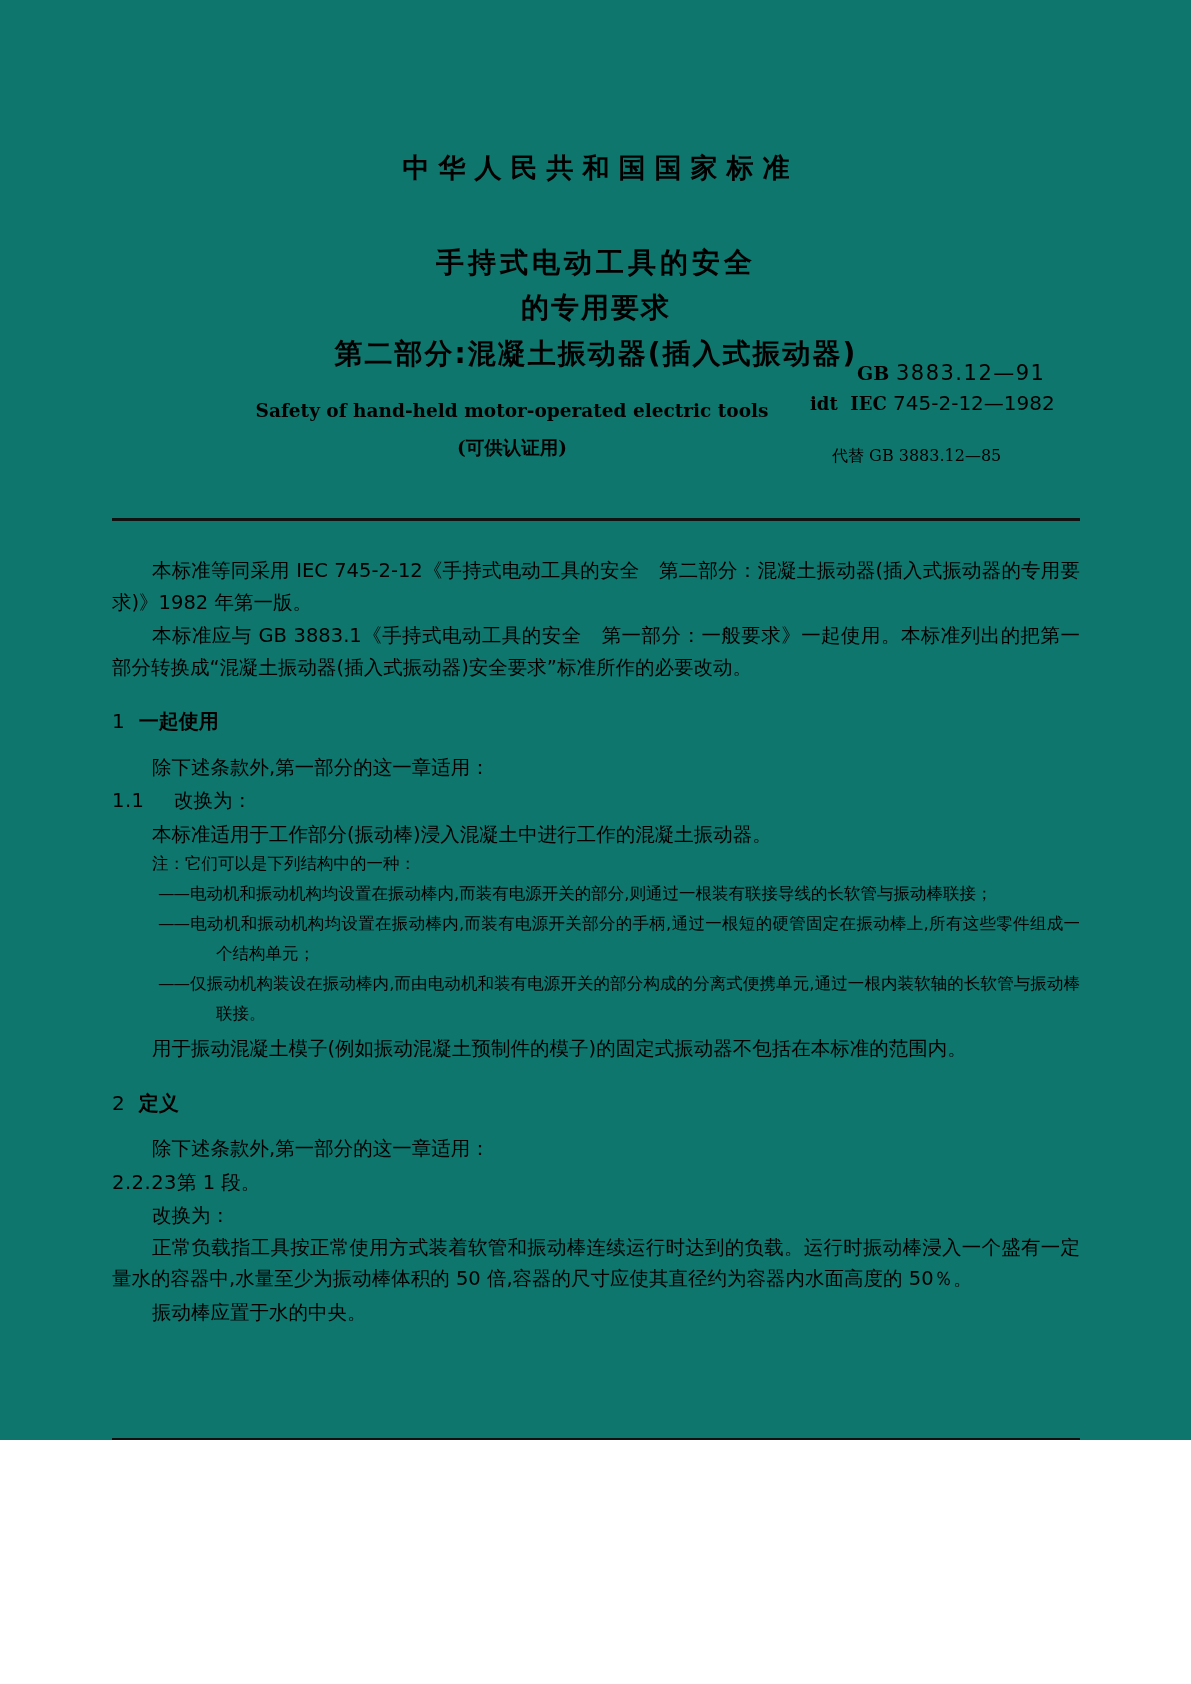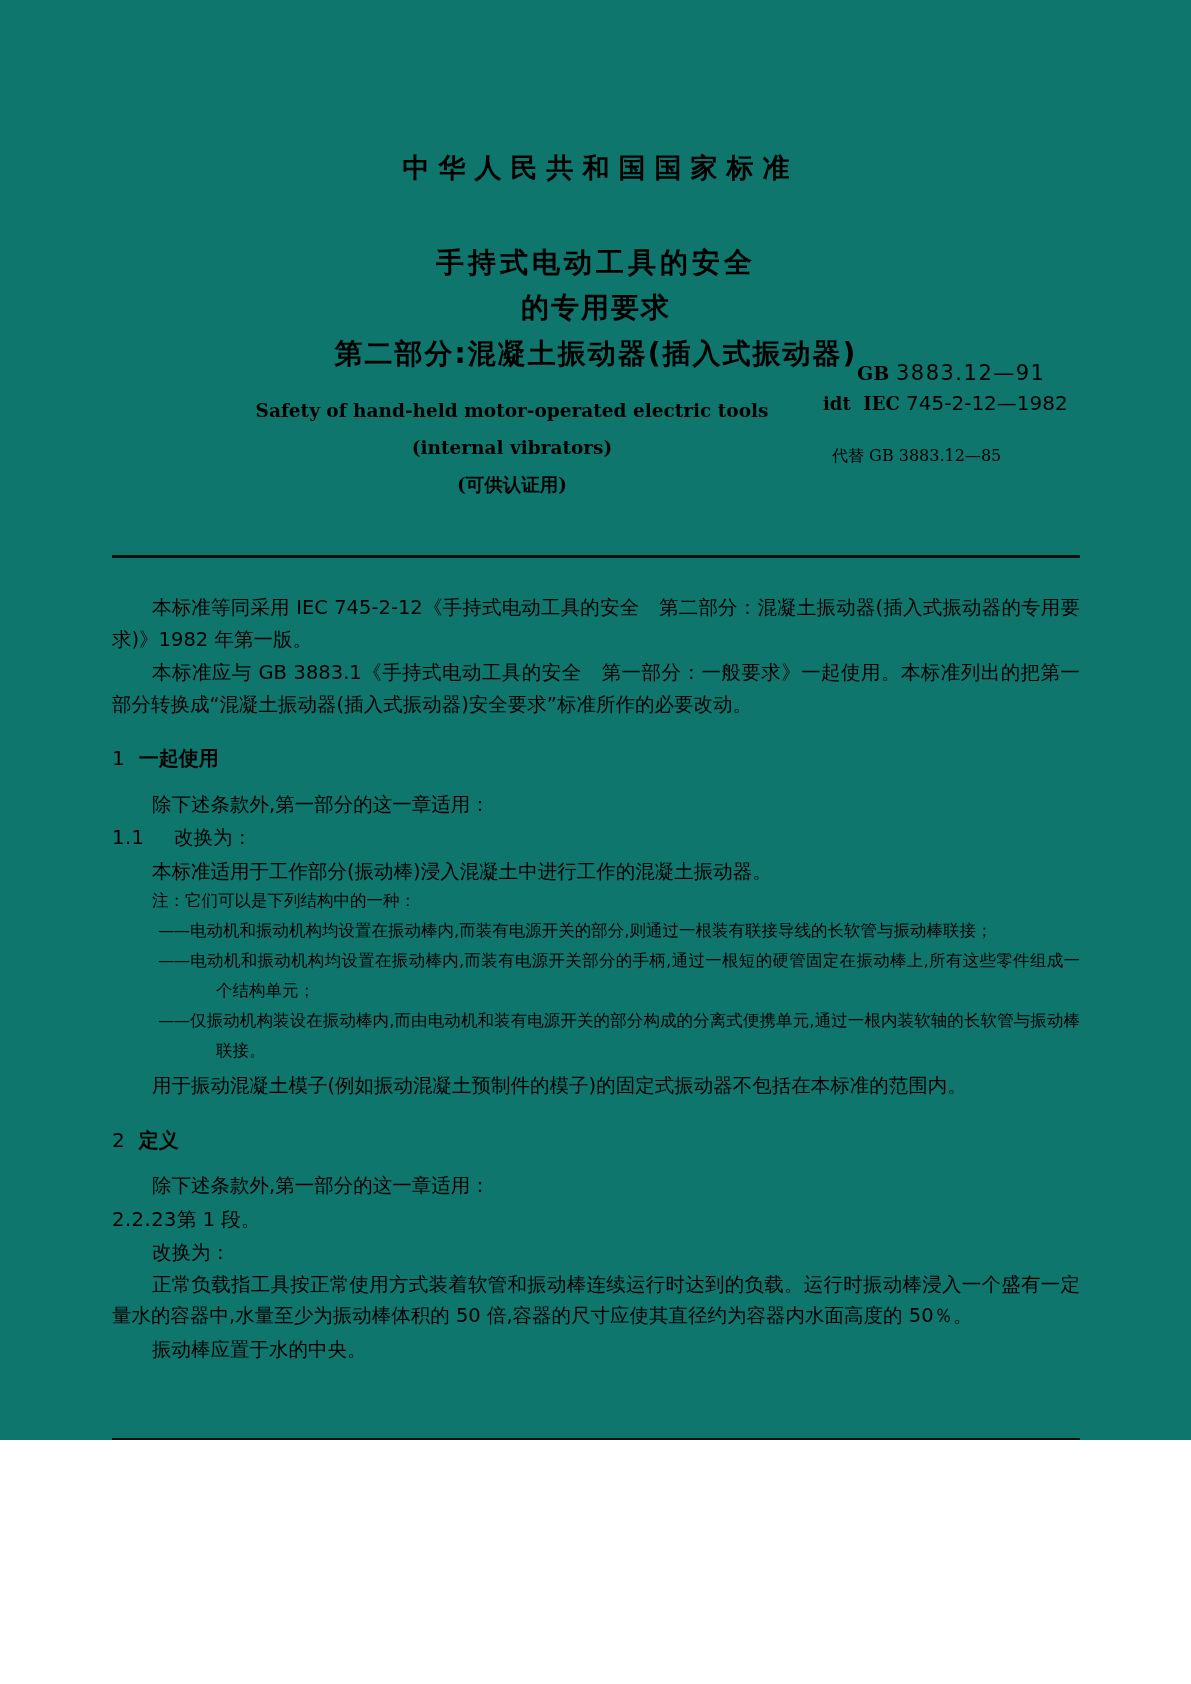--- a/index.html
+++ b/index.html
@@ -88,21 +88,20 @@
   .code-gb .num {
     font-family: "DejaVu Sans", "Liberation Sans", sans-serif;
     font-weight: normal;
     font-size: 21px;
     letter-spacing: 1.5px;
   }
   .code-idt {
     font-family: "DejaVu Serif", "Liberation Serif", serif;
     font-weight: bold;
     font-size: 18px;
-    margin-left: 13px;
   }
   .code-idt .num {
     font-family: "DejaVu Sans", "Liberation Sans", sans-serif;
     font-weight: normal;
     font-size: 20px;
   }
   .code-repl {
     margin-top: 28px;
     padding-left: 22px;
     font-size: 16px;
@@ -224,21 +223,20 @@
 
       <div class="title-block">
         <div class="title-line title-line-1">手持式电动工具的安全</div>
         <div class="title-line">的专用要求</div>
         <div class="title-line">第二部分:混凝土振动器(插入式振动器)</div>
       </div>
 
       <div class="title-lower-row">
         <div class="eng-block">
           <div>Safety of hand-held motor-operated electric tools</div>
-          <div>(internal vibrators)</div>
           <div>(可供认证用)</div>
         </div>
 
         <div class="code-block">
           <div class="code-row code-gb"><span>GB</span> <span class="num">3883.12—91</span></div>
           <div class="code-row code-idt"><span>idt</span>&nbsp;&nbsp;<span>IEC</span> <span class="num">745-2-12—1982</span></div>
           <div class="code-repl"><span>代替</span> <span class="num">GB 3883.12—85</span></div>
         </div>
       </div>
     </div>

